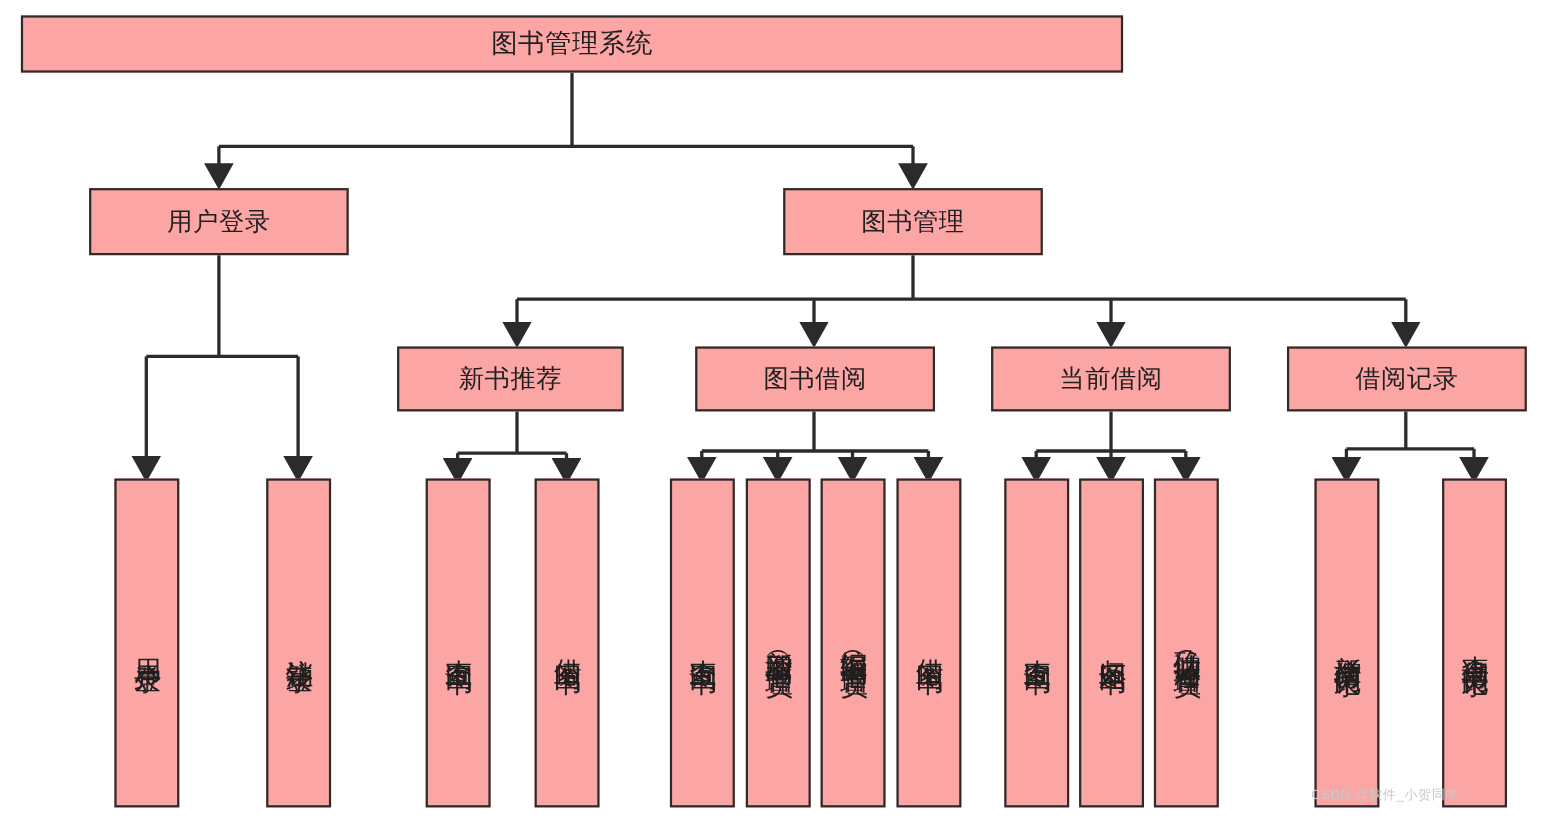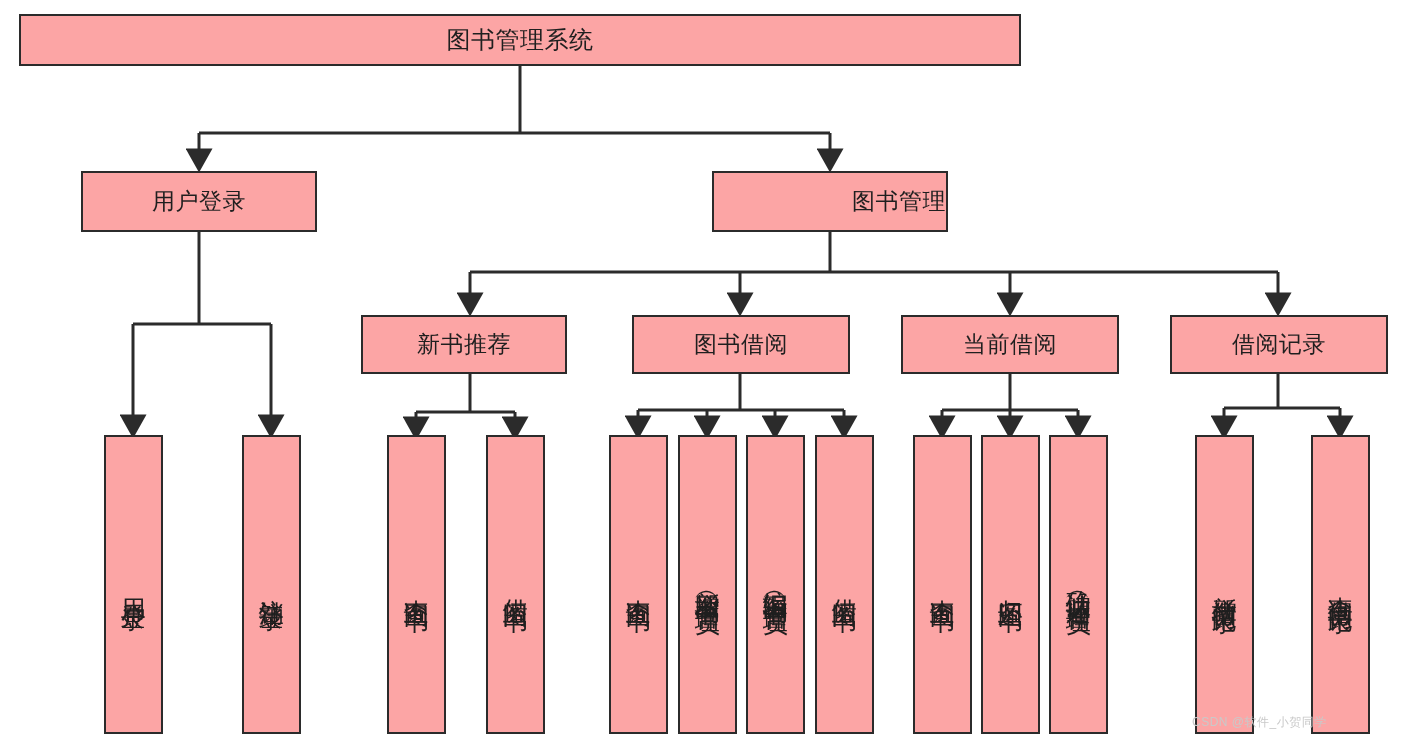--- a/index.html
+++ b/index.html
@@ -128,21 +128,21 @@
   </svg>
 
   <div class="node horiz root" style="left:19px; top:14px; width:1002px; height:52px;">
     <span class="label">图书管理系统</span>
   </div>
 
   <div class="node horiz" style="left:81px; top:171px; width:236px; height:61px;">
     <span class="label">用户登录</span>
   </div>
 
-  <div class="node horiz" style="left:712px; top:171px; width:236px; height:61px;justify-content:flex-end;">
+  <div class="node horiz" style="left:712px; top:171px; width:236px; height:61px;">
     <span class="label">图书管理</span>
   </div>
 
   <div class="node horiz" style="left:361px; top:315px; width:206px; height:59px;">
     <span class="label">新书推荐</span>
   </div>
 
   <div class="node horiz" style="left:901px; top:315px; width:218px; height:59px;">
     <span class="label">当前借阅</span>
   </div>

